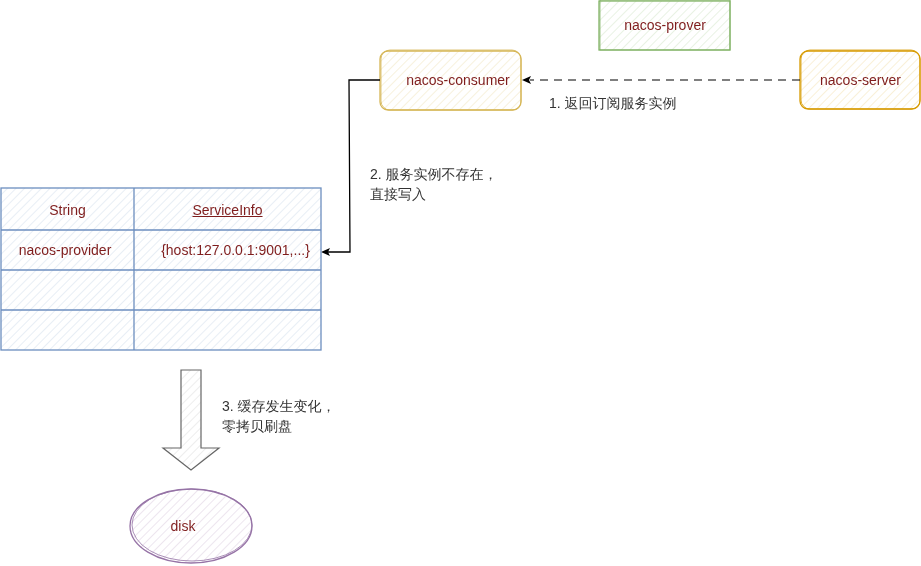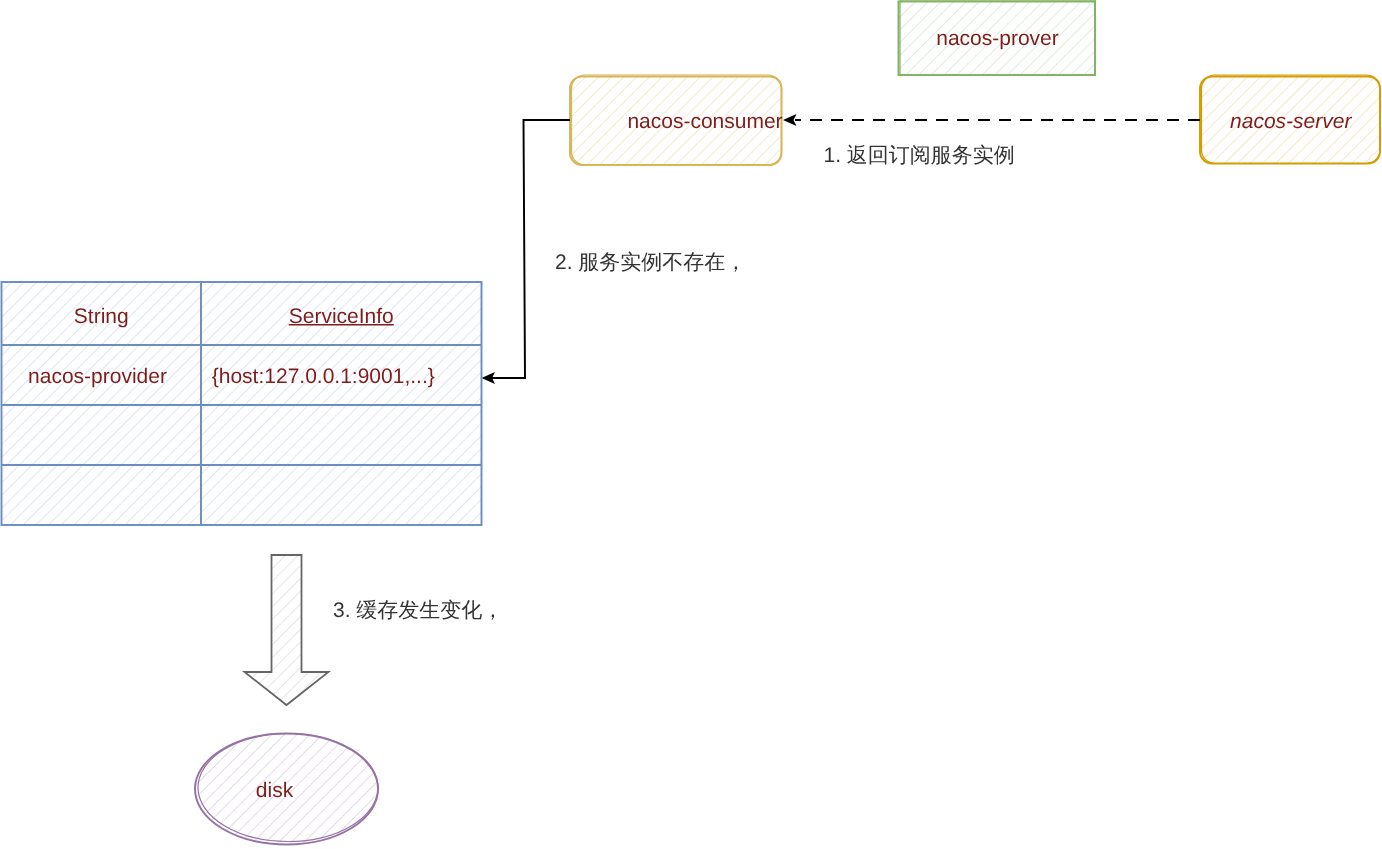--- a/index.html
+++ b/index.html
@@ -70,32 +70,34 @@
     <polygon points="181,370 201,370 201,448 219,448 191,470 163,448 181,448" fill="url(#hatch-grey)" stroke="#666" stroke-width="1.2"></polygon>
   </g>
 
   <g>
     <ellipse cx="191" cy="526" rx="61" ry="37" fill="url(#hatch-purple)" stroke="#9673a6" stroke-width="1.3"></ellipse>
     <ellipse cx="192" cy="525" rx="60" ry="36" fill="none" stroke="#9673a6" stroke-width="0.8"></ellipse>
   </g>
 </svg>
 
 <div class="node-text" style="left:600px;top:0;width:130px;height:50px;">nacos-prover</div>
-<div class="node-text" style="left:400px;top:50px;width:140px;height:60px;border-radius:17px;">nacos-consumer</div>
-<div class="node-text" style="left:801px;top:50px;width:119px;height:59px;font-style:italic;">nacos-server</div>
+<div class="node-text" style="left:388px;top:50px;width:140px;height:60px;border-radius:17px;">nacos-consumer</div>
+<div class="node-text" style="left:801px;top:50px;width:119px;height:59px;">nacos-server</div>
 <div class="node-text" style="left:123px;top:490px;width:120px;height:72px;">disk</div>
 
 <div class="node-text" style="left:1px;top:190px;width:133px;height:40px;text-align:right;">String</div>
 <div class="node-text" style="left:134px;top:190px;width:187px;height:40px;text-decoration:underline;">ServiceInfo</div>
 <div class="node-text" style="left:1px;top:230px;width:128px;height:40px;">nacos-provider</div>
-<div class="node-text" style="left:134px;top:230px;width:163px;height:40px;">{host:127.0.0.1:9001,...}</div>
+<div class="node-text" style="left:134px;top:230px;width:163px;height:40px;padding-left:20px;">{host:127.0.0.1:9001,...}</div>
 <div class="node-text" style="left:1px;top:270px;width:133px;height:40px;"></div>
 <div class="node-text" style="left:134px;top:270px;width:187px;height:40px;"></div>
 <div class="node-text" style="left:1px;top:310px;width:133px;height:40px;"></div>
 <div class="node-text" style="left:134px;top:310px;width:187px;height:40px;"></div>
 
 <div class="lbl" style="left:549px;top:93px;text-align:left;">1. 返回订阅服务实例</div>
 <div class="lbl" style="left:370px;top:164px;width:170px;">
   <div>2. 服务实例不存在，</div>
+  <div>直接写入</div>
 </div>
 <div class="lbl" style="left:222px;top:396px;width:140px;">
   <div>3. 缓存发生变化，</div>
+  <div>零拷贝刷盘</div>
 </div>
 
 </body></html>

